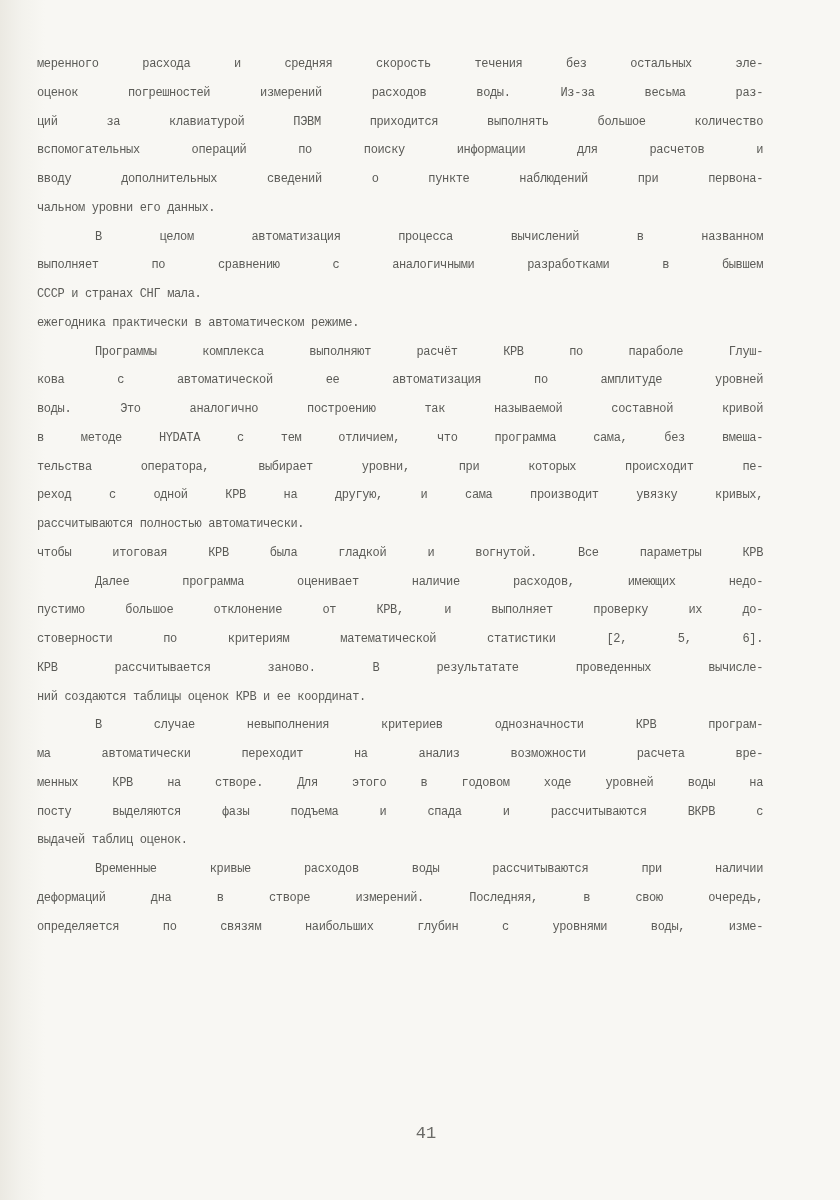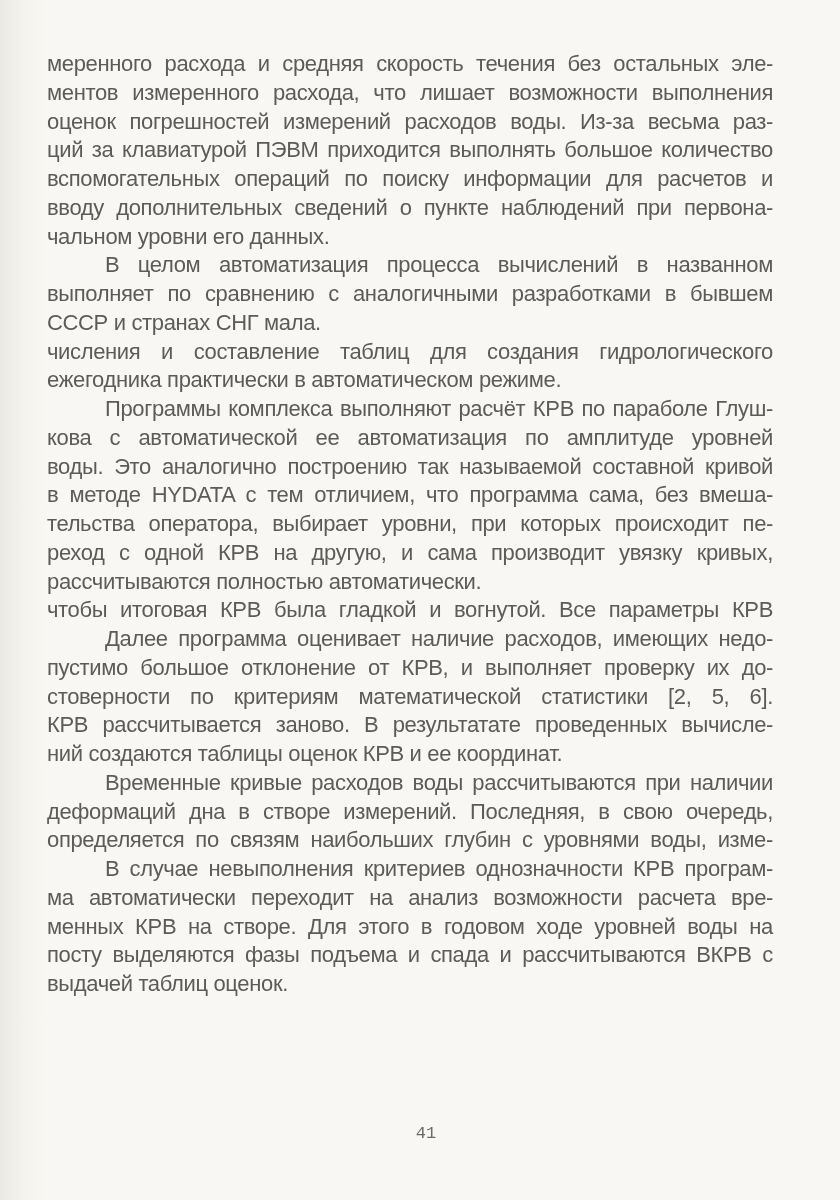--- a/index.html
+++ b/index.html
@@ -8,25 +8,25 @@
     background: #f7f6f2;
     position: relative;
   }
   .page {
     position: absolute; inset: 0;
     background:
       linear-gradient(to right, #ebe9e2 0px, #f3f2ed 22px, #f8f7f3 45px, #f8f7f3 100%);
   }
   .text-block {
     position: absolute;
-    left: 47px;
+    left: 37px;
     top: 50px;
     width: 726px;
-    font-family: Liberation Sans, sans-serif;
-    font-size: 22px;
+    font-family: Liberation Mono, monospace;
+    font-size: 12px;
     line-height: 28.75px;
     color: #5b5b57;
     letter-spacing: -0.35px;
   }
   .line {
     display: block;
     white-space: nowrap;
     text-align: justify;
     text-align-last: justify;
     height: 28.75px;
@@ -44,60 +44,58 @@
     padding-left: 6px;
   }
 </style>
 </head>
 <body>
 
 <div class="page">
   <div class="text-block" id="text-block">
       <div>
         <span class="line">меренного расхода и средняя скорость течения без остальных эле-</span>
-        <span class="line">ментов измеренного расхода,  что лишает возможности  выполнения</span>
         <span class="line">оценок погрешностей измерений расходов воды.  Из-за весьма раз-</span>
         <span class="line">ций за клавиатурой ПЭВМ приходится выполнять большое количество</span>
         <span class="line">вспомогательных операций по поиску информации  для  расчетов  и</span>
         <span class="line">вводу  дополнительных сведений о пункте наблюдений при первона-</span>
         <span class="line last">чальном уровни его данных.</span>
       </div>
       <div>
         <span class="line indent">В целом  автоматизация  процесса  вычислений  в  названном</span>
         <span class="line">выполняет по  сравнению с аналогичными  разработками  в  бывшем</span>
         <span class="line last">СССР и странах СНГ мала.</span>
       </div>
       <div>
-        <span class="line">числения и составление  таблиц  для  создания  гидрологического</span>
         <span class="line last">ежегодника практически в автоматическом режиме.</span>
       </div>
       <div>
         <span class="line indent">Программы комплекса выполняют расчёт КРВ по параболе Глуш-</span>
         <span class="line">кова с автоматической ее автоматизация  по  амплитуде  уровней</span>
         <span class="line">воды. Это аналогично построению так называемой составной кривой</span>
         <span class="line">в методе HYDATA с тем отличием, что программа сама, без вмеша-</span>
         <span class="line">тельства оператора, выбирает уровни, при которых происходит пе-</span>
         <span class="line">реход с одной КРВ на другую, и сама производит  увязку  кривых,</span>
         <span class="line last">рассчитываются полностью автоматически.</span>
         <span class="line">чтобы  итоговая КРВ была гладкой и вогнутой.  Все параметры КРВ</span>
       </div>
       <div>
         <span class="line indent">Далее программа оценивает наличие расходов,  имеющих недо-</span>
         <span class="line">пустимо большое отклонение от КРВ, и выполняет проверку их  до-</span>
         <span class="line">стоверности по критериям математической  статистики  [2, 5, 6].</span>
         <span class="line">КРВ рассчитывается заново.  В результатате проведенных вычисле-</span>
         <span class="line last">ний создаются таблицы оценок КРВ и ее координат.</span>
       </div>
       <div>
-        <span class="line indent">Временные кривые расходов воды рассчитываются при  наличии</span>
-        <span class="line">деформаций дна в створе измерений.  Последняя,  в свою очередь,</span>
-        <span class="line">определяется по связям наибольших глубин с уровнями воды, изме-</span>
-      </div>
-      <div>
         <span class="line indent">В случае невыполнения критериев однозначности КРВ програм-</span>
         <span class="line">ма автоматически переходит на анализ возможности  расчета  вре-</span>
         <span class="line">менных КРВ на створе. Для этого в годовом ходе уровней воды на</span>
         <span class="line">посту выделяются фазы подъема и спада и рассчитываются  ВКРВ  с</span>
         <span class="line last">выдачей таблиц оценок.</span>
       </div>
+      <div>
+        <span class="line indent">Временные кривые расходов воды рассчитываются при  наличии</span>
+        <span class="line">деформаций дна в створе измерений.  Последняя,  в свою очередь,</span>
+        <span class="line">определяется по связям наибольших глубин с уровнями воды, изме-</span>
+      </div>
     </div>
   <div class="page-number">41</div>
 </div>
 
 </body></html>

